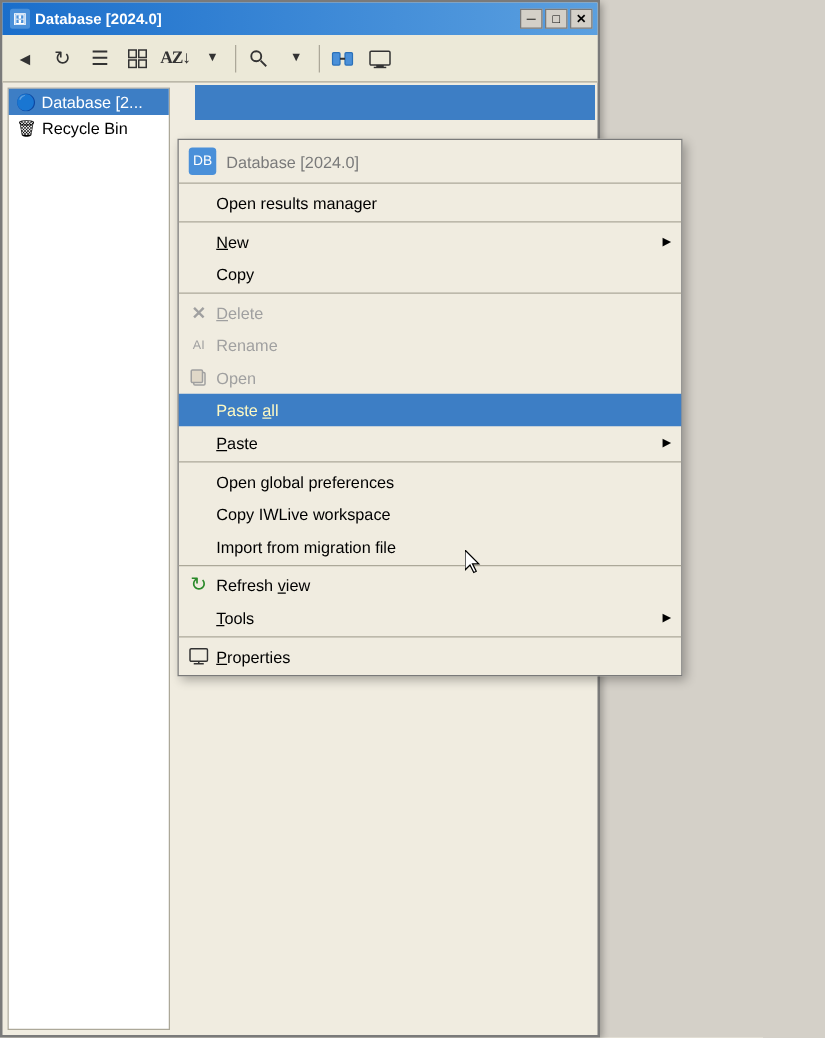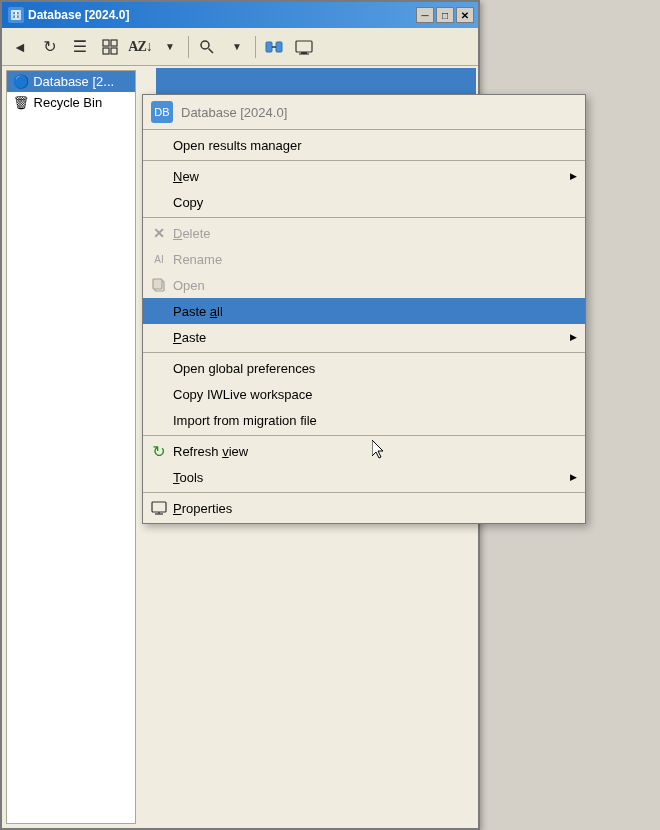--- a/index.html
+++ b/index.html
@@ -118,43 +118,43 @@
       top: 66px;
       right: 2px;
       width: 320px;
       height: 28px;
       background: #3d7ec5;
     }
 
     
     .context-menu {
       position: absolute;
-      top: 92px;
+      top: 109px;
       left: 140px;
-      width: 444px;
+      width: 404px;
       background: #f0ece0;
       border: 1px solid #7a7a7a;
       box-shadow: 3px 3px 8px rgba(0,0,0,0.3);
       z-index: 100;
       padding: 2px 0;
     }
     .menu-item {
       display: flex;
       align-items: center;
       padding: 4px 8px 4px 30px;
       cursor: pointer;
       position: relative;
       min-height: 26px;
       color: #000;
       white-space: nowrap;
       font-size: 13px;
     }
     .menu-item:hover, .menu-item.highlighted {
       background: #3d7ec5;
-      color: #000000;
+      color: #fef9c3;
     }
     .menu-item.disabled {
       color: #a0a0a0;
       cursor: default;
     }
     .menu-item .icon {
       position: absolute;
       left: 6px;
       width: 20px;
       height: 20px;

